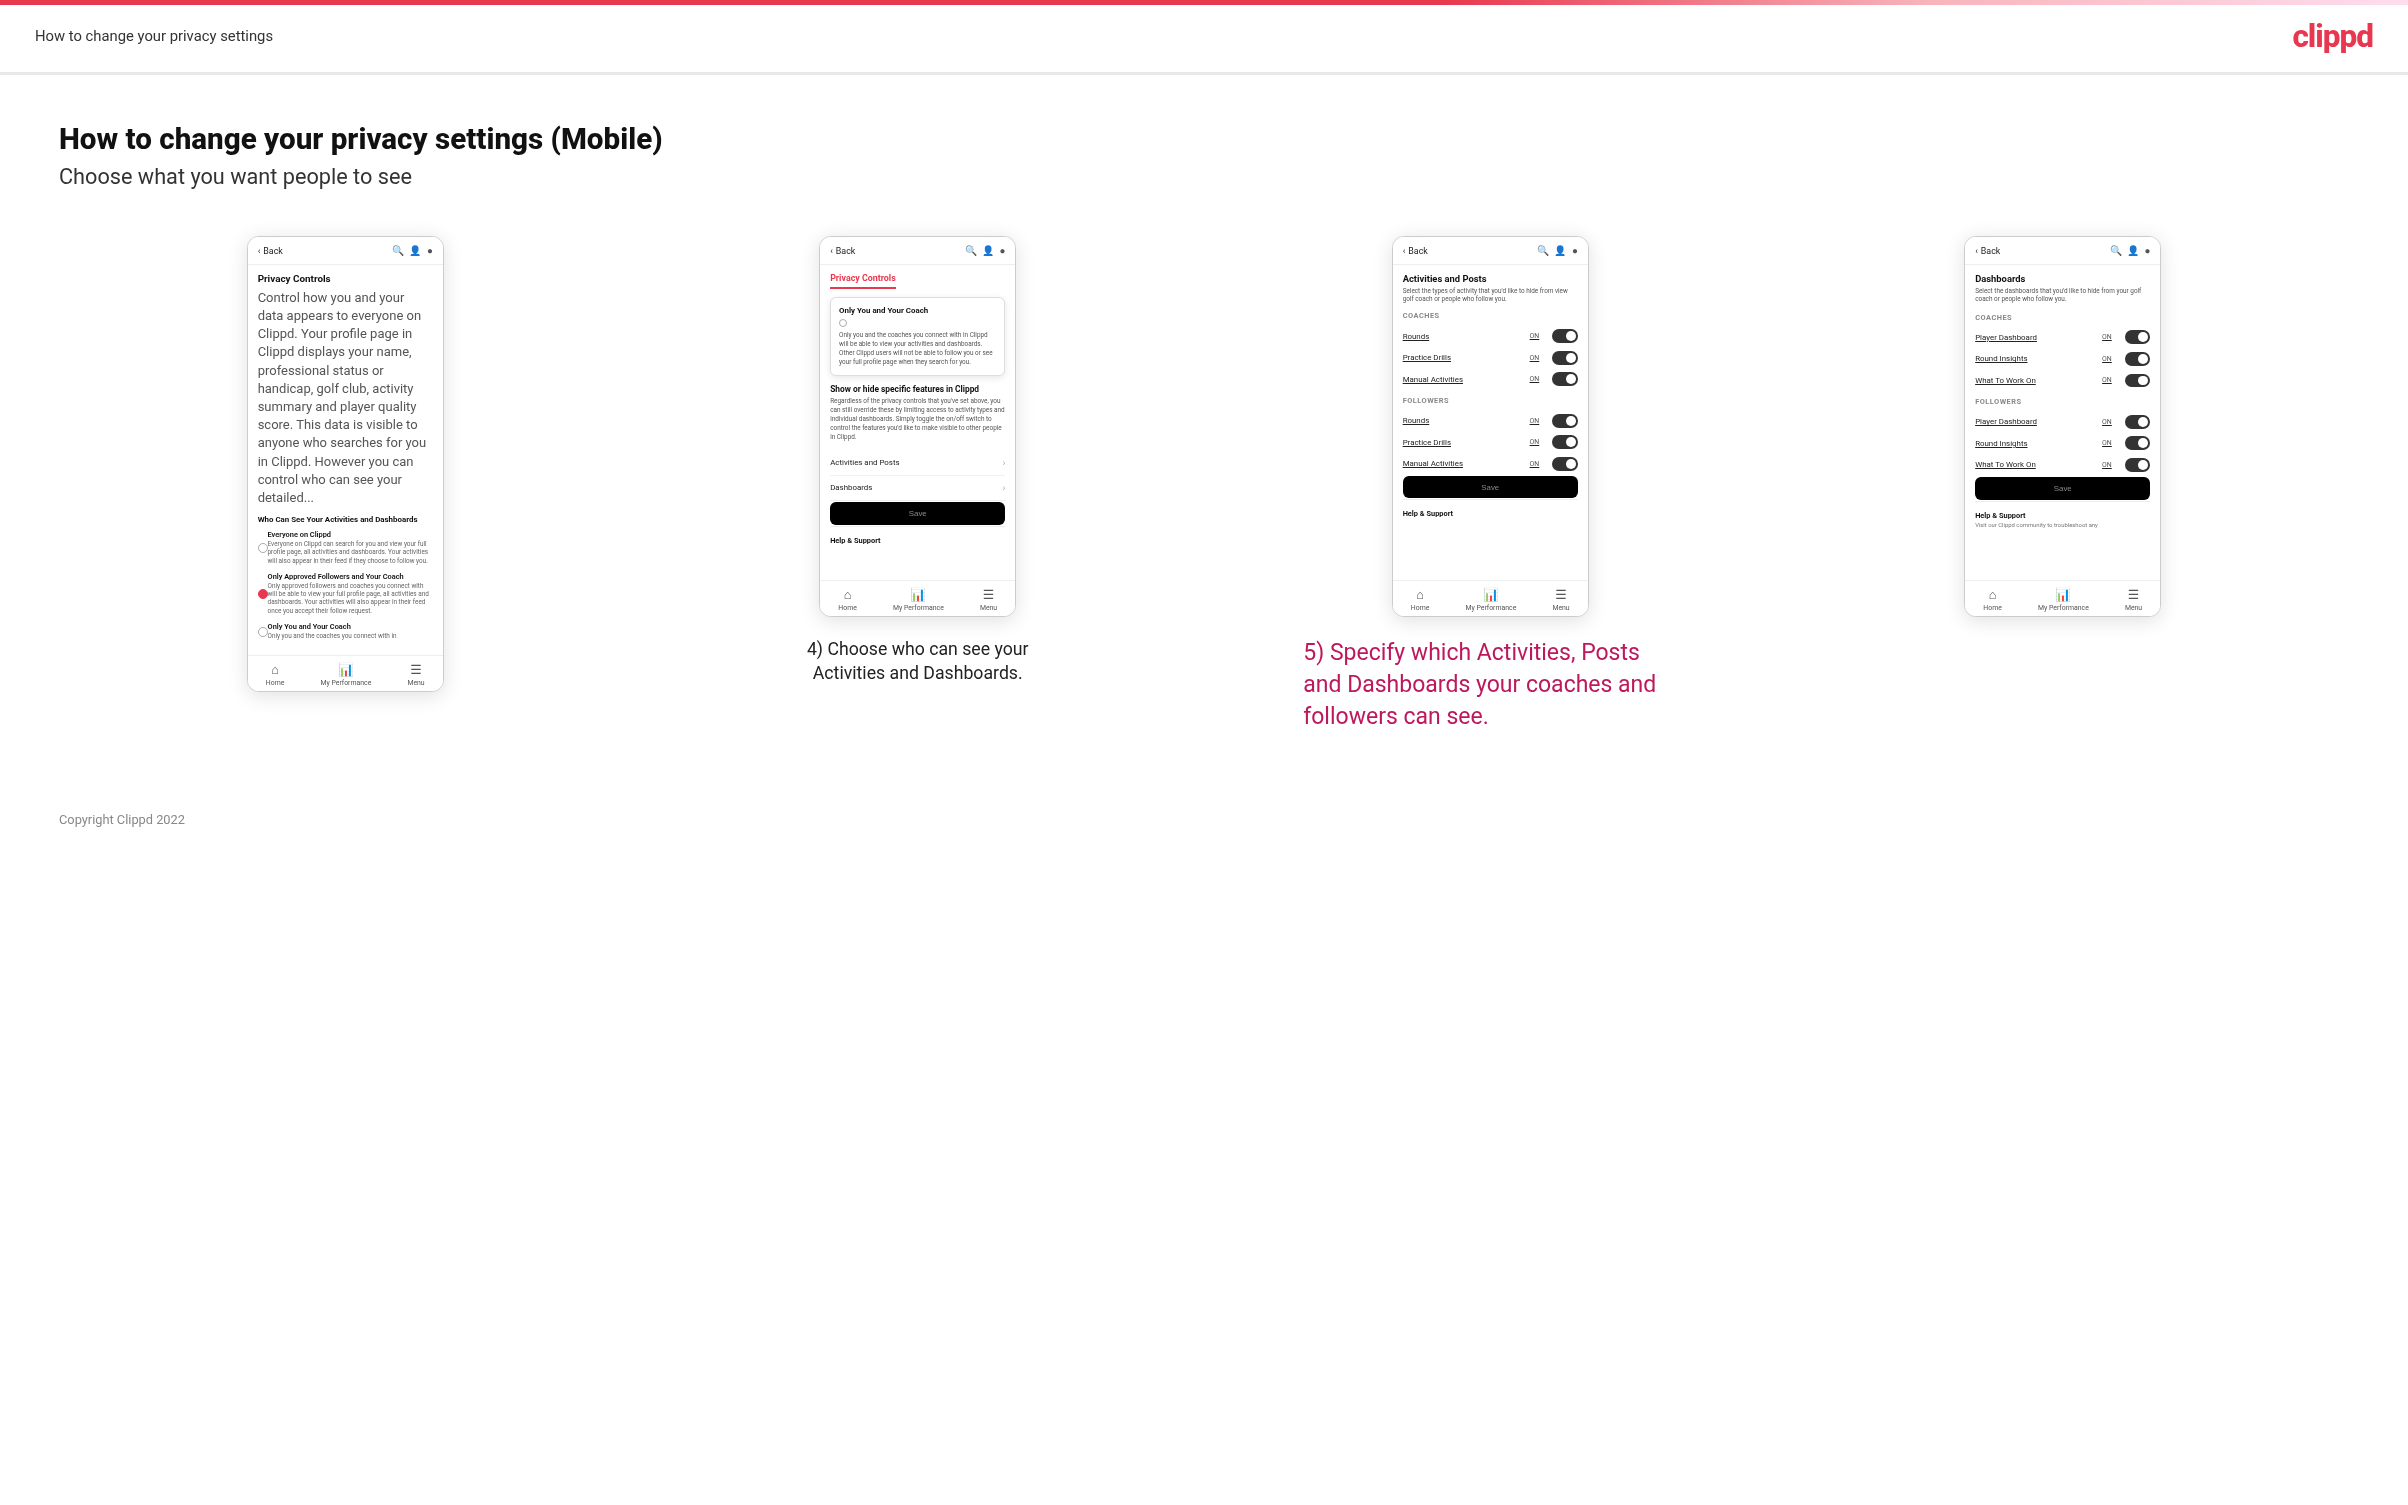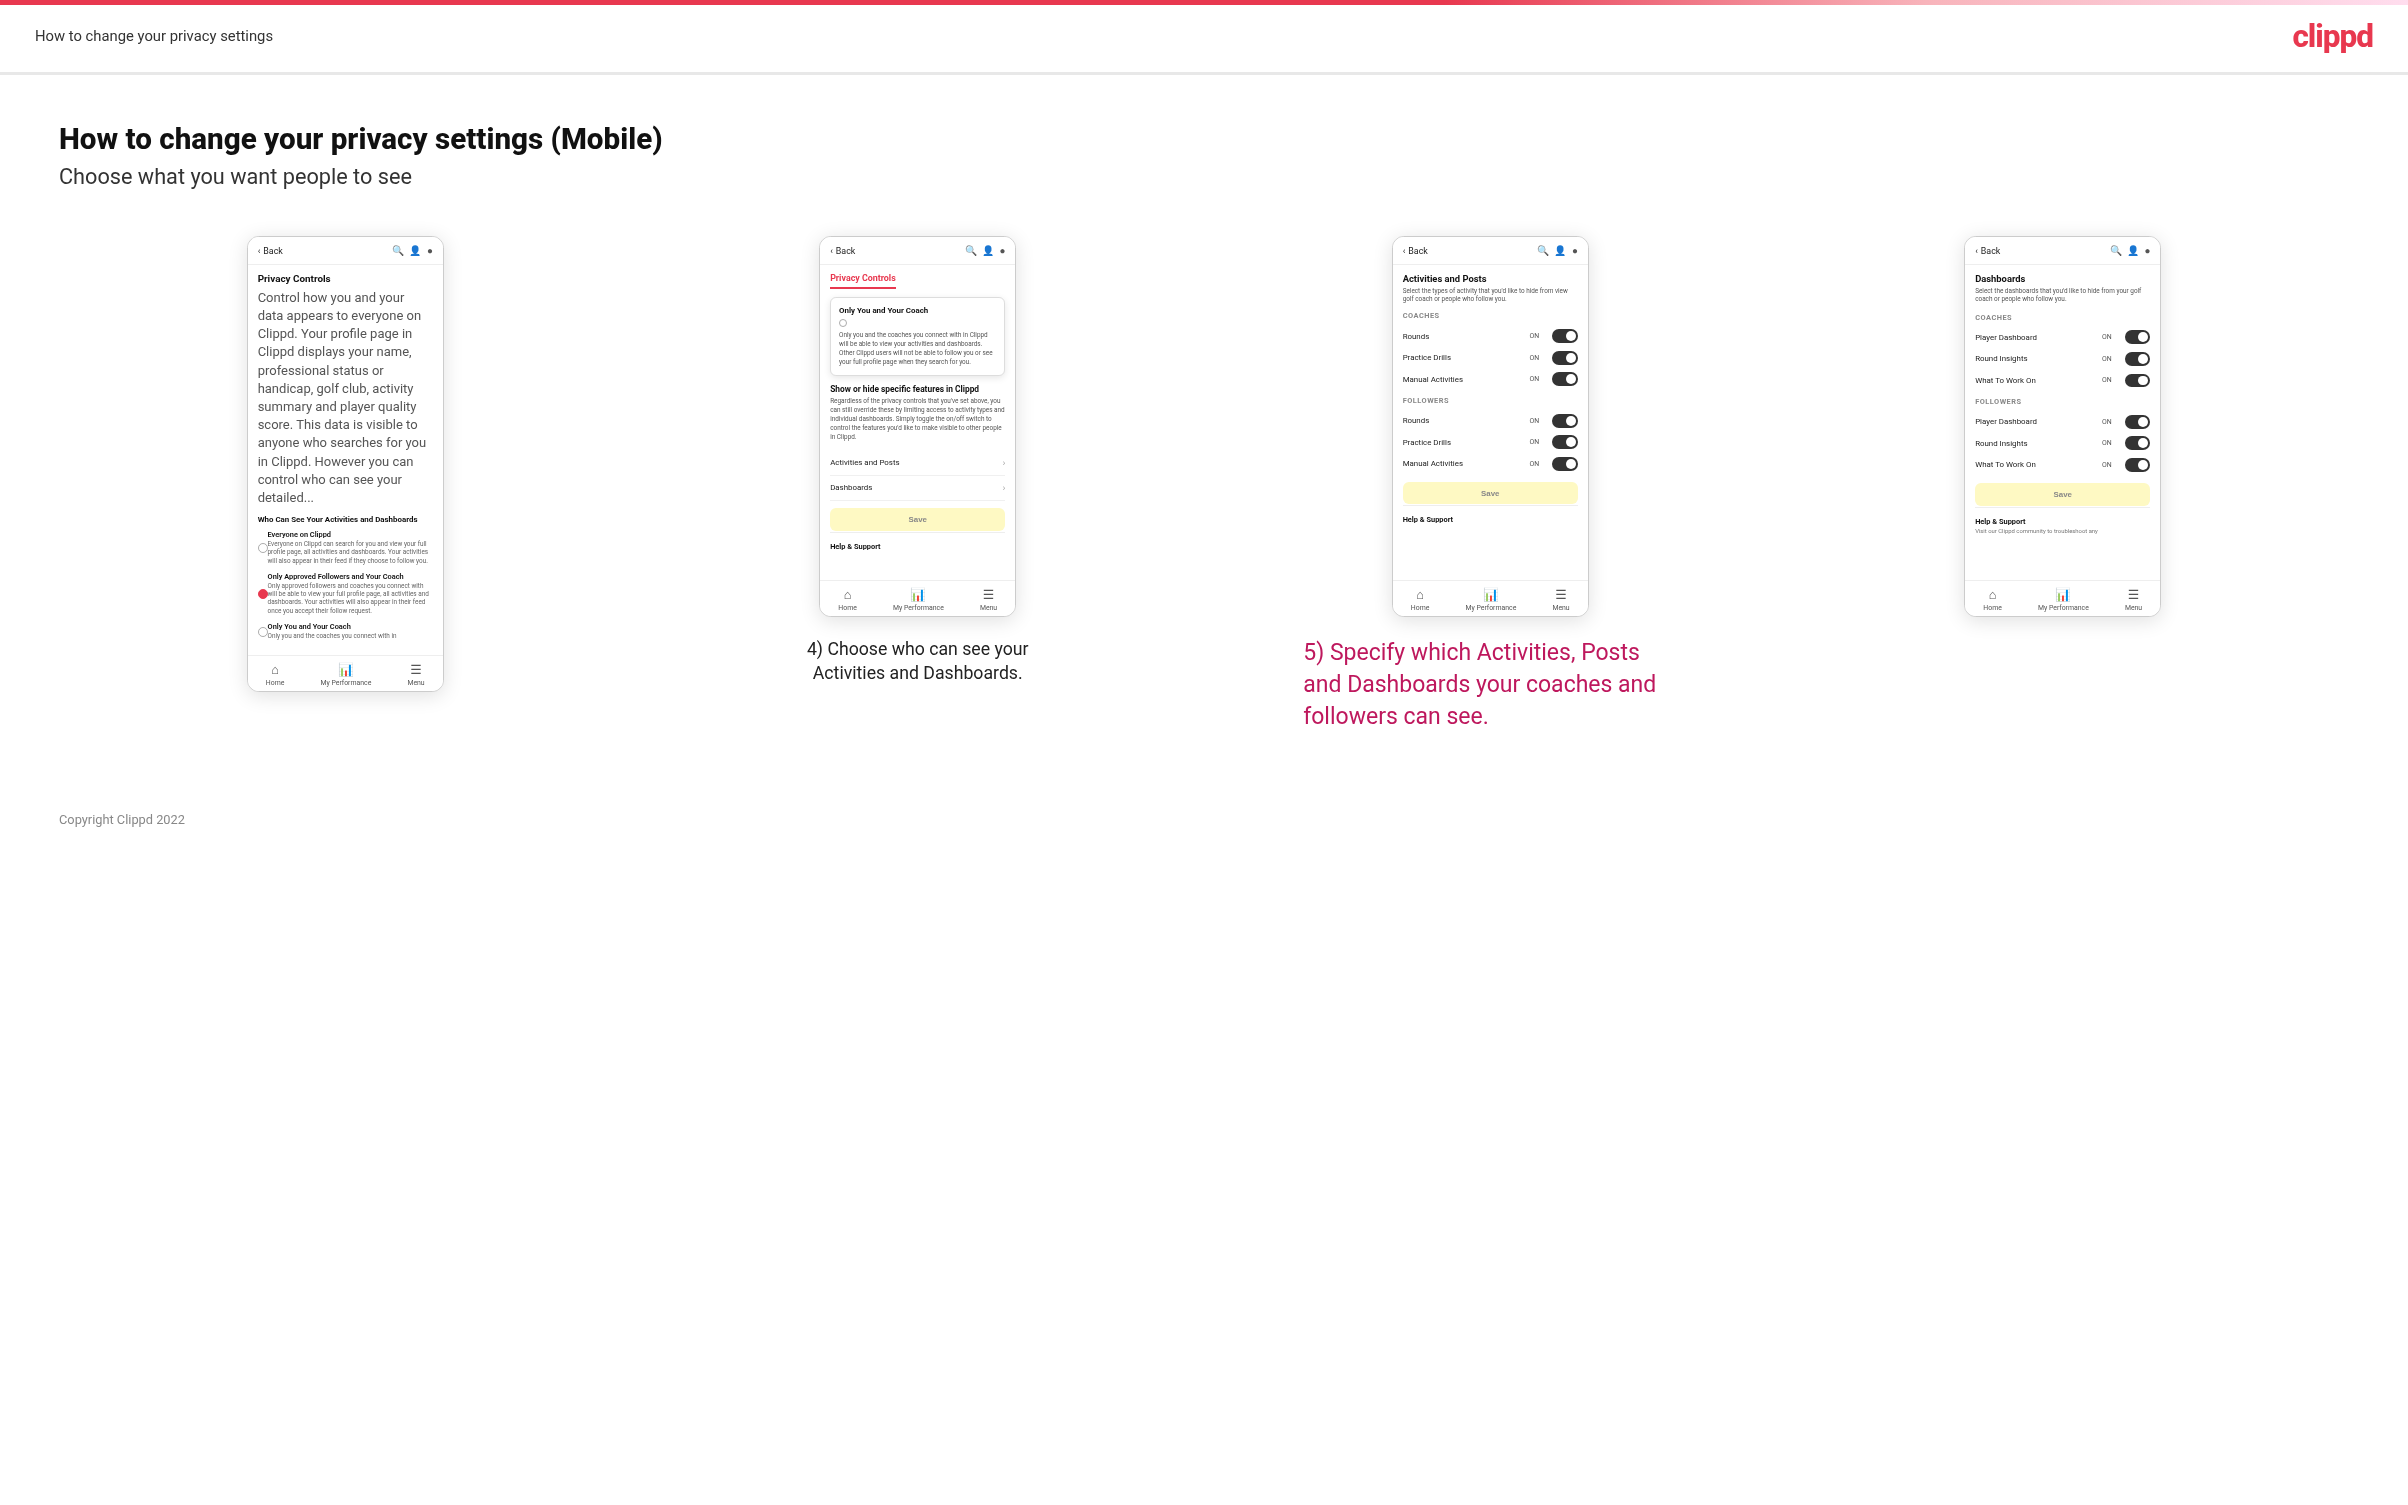--- a/index.html
+++ b/index.html
@@ -221,29 +221,28 @@
       border-bottom: 1px solid #f0f0f0;
       font-size: 7.9px;
       color: #222;
     }
     .menu-arrow {
       color: #aaa;
       font-size: 9.9px;
     }
     .save-btn {
       width: 100%;
-      background: #fef9c3;
+      background: #000000;
       border: none;
       border-radius: 5.9px;
       padding: 6.9px;
       font-size: 7.9px;
       color: #888;
       text-align: center;
-      margin-top: 7px;
-      font-weight: bold;
+      margin-top: 1px;
     }
 
     
     .act-title {
       font-size: 9.4px;
       font-weight: 700;
       color: #111;
       margin-bottom: 3px;
     }
     .act-desc {
@@ -260,20 +259,21 @@
       margin-bottom: 4.9px;
       margin-top: 5.9px;
     }
     .toggle-row {
       display: flex;
       align-items: center;
       justify-content: space-between;
       padding: 3.9px 0;
       font-size: 7.9px;
       color: #222;
+      text-decoration: underline;
     }
     .toggle-on {
       display: flex;
       align-items: center;
       gap: 13px;
       font-size: 6.9px;
       color: #555;
     }
     .toggle-switch {
       width: 25.6px;

